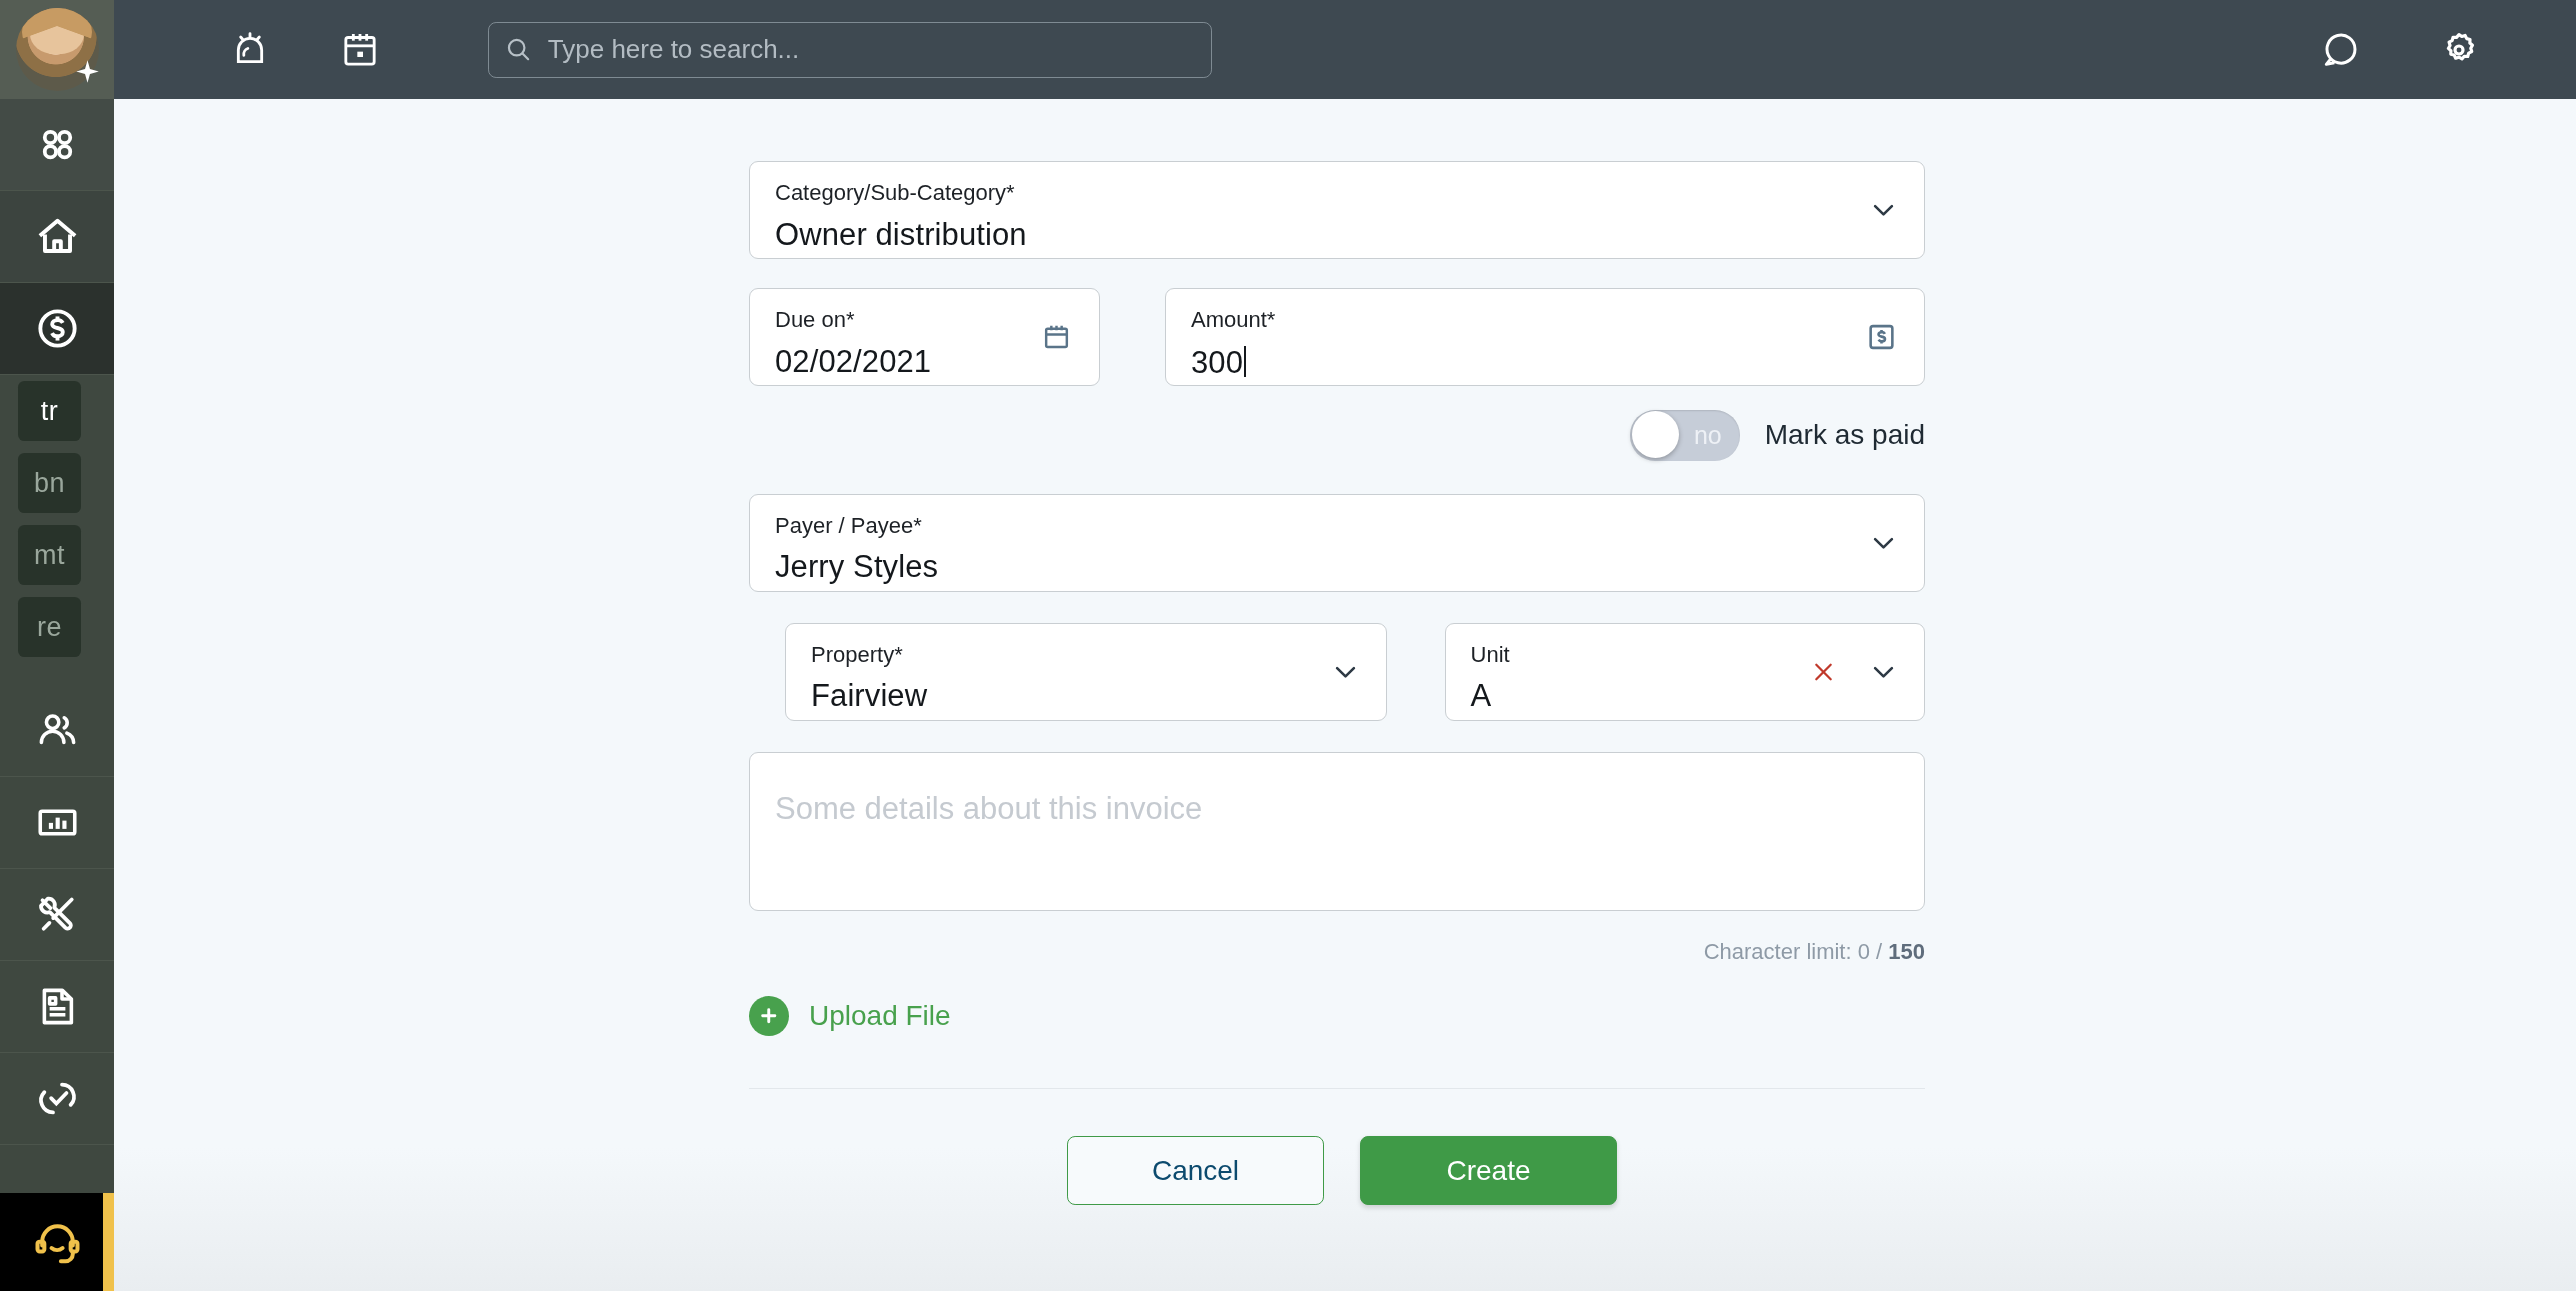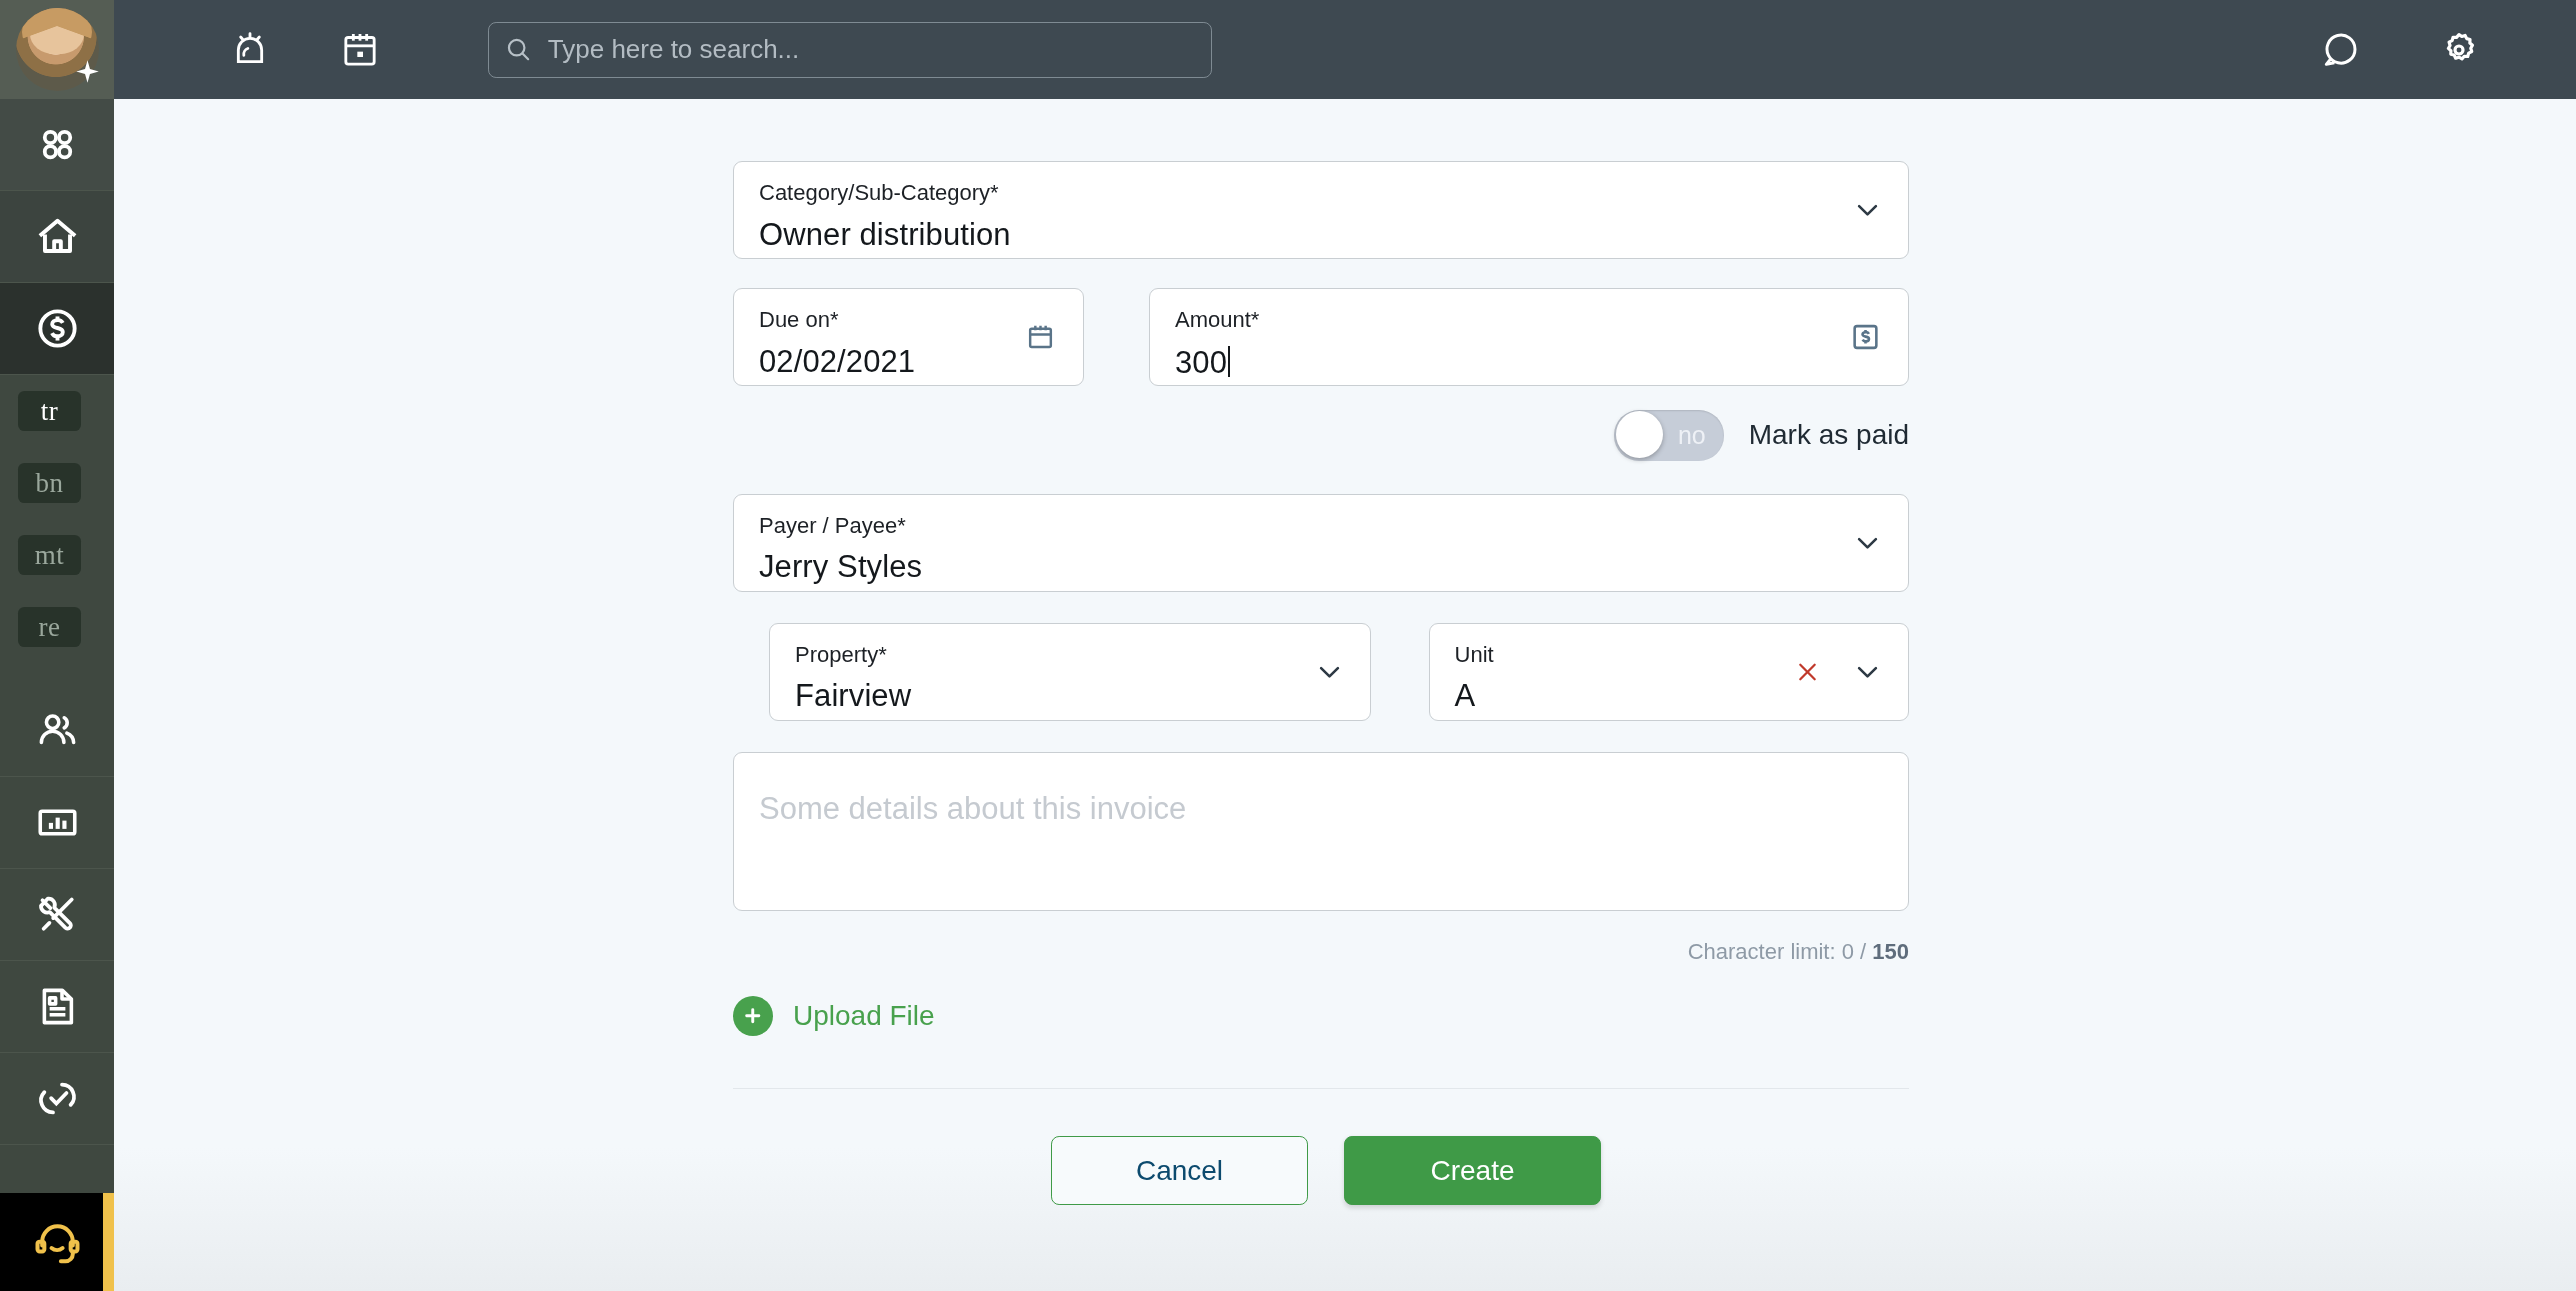--- a/index.html
+++ b/index.html
@@ -69,44 +69,44 @@
   }
   .side-item {
     height: 92px; display: flex; align-items: center; justify-content: center;
     color: #fff; border-bottom: 0.9px solid #4c554c; flex: none;
   }
   .side-item.shade1 { background: #3c443f; }
   .side-item.shade2 { background: #434b46; }
   .side-item.active { background: #2b312d; }
   .side-chip-wrap { height: 72px; display: flex; align-items: center; padding-left: 18px; flex: none; }
   .side-chip {
-    width: 63px; height: 40px; border-radius: 6.3px; background: #28332a;
+    width: 63px; height: 60px; border-radius: 6.3px; background: #28332a;
     display: flex; align-items: center; justify-content: center;
-    font-size: 27px; color: #9aa79c; letter-spacing: 0.5px; font-family: Liberation Serif, serif;
+    font-size: 27px; color: #9aa79c; letter-spacing: 0.5px;
   }
   .side-chip.active-chip { color: #ffffff; }
   .side-spacer { flex: 1 1 auto; }
   .side-support {
     height: 98px; background: #000; display: flex; align-items: center;
     justify-content: center; position: relative; flex: none;
   }
   .side-support::after {
     content: ""; position: absolute; right: 0; top: 0;
     width: 11px; height: 98px; background: #f0c14b;
   }
 
   
   .main {
     position: absolute; left: 114px; top: 99px;
     width: 2462px; height: 1192px;
     background: linear-gradient(180deg, #f4f8fb 0%, #f4f8fb 88%, #e9edf0 100%);
     overflow: hidden;
   }
   .form {
-    position: absolute; left: 619px; top: 62px; width: 1176px;
+    position: absolute; left: 635px; top: 62px; width: 1176px;
   }
   .row { display: flex; }
   .field {
     background: #fff; border: 1.8px solid #c9ced2; border-radius: 9px;
     position: relative; padding: 20px 25px 0 25px; height: 98px;
   }
   .field.full { width: 1176px; }
   .field-label {
     font-size: 22px; color: #1d2126; line-height: 1;
   }

